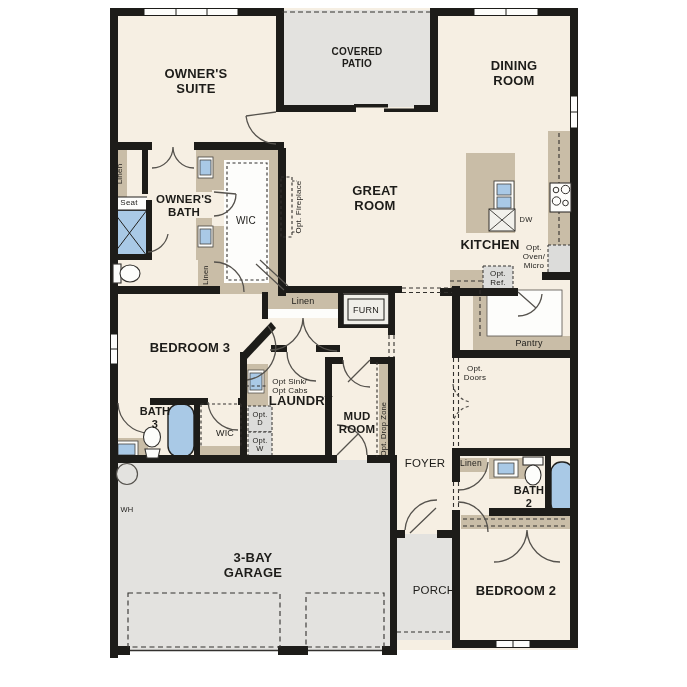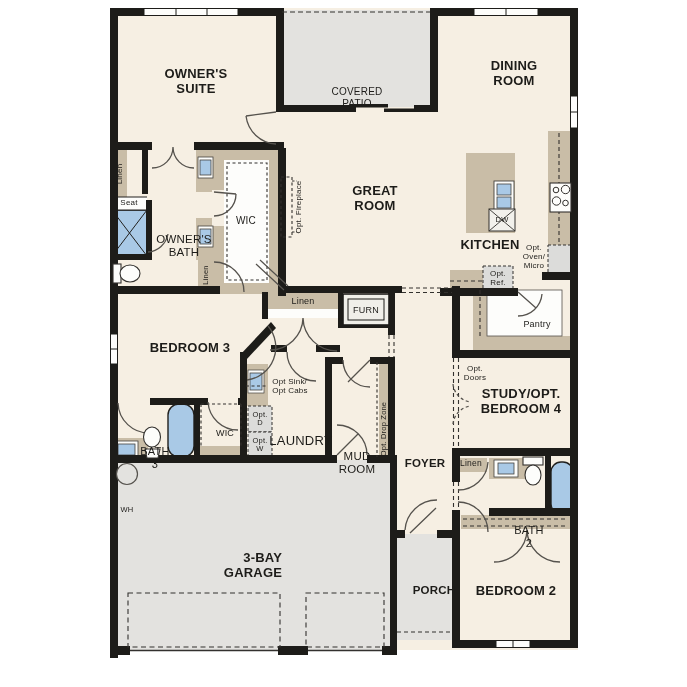--- a/index.html
+++ b/index.html
@@ -1,23 +1,23 @@
 <!DOCTYPE html>
 <html><head>
 <meta charset="utf-8">
 <style>
   html,body{margin:0;padding:0;background:#fff;}
   #stage{position:relative;width:687px;height:687px;background:#ffffff;overflow:hidden;
          font-family:"Liberation Sans",sans-serif;}
   #plansvg{position:absolute;left:0;top:0;}
   .lbl{position:absolute;transform:translate(-50%,-50%);white-space:pre-line;text-align:center;
        color:#1d1c19;line-height:1.15;letter-spacing:.2px;}
-  .b{font-weight:normal;margin-top:40px;}
+  .b{font-weight:bold;}
   .room{font-size:13px;font-weight:bold;}
-  .med{font-size:11.5px;font-weight:bold;}
+  .med{font-size:11.5px;font-weight:normal;}
   .sm{font-size:9px;}
   .tiny{font-size:8px;line-height:1.12;}
   .micro{font-size:7.5px;line-height:1.1;}
   .vert{transform:translate(-50%,-50%) rotate(-90deg);}
   .left{text-align:left;}
 </style>
 </head>
 <body>
 
 <div id="stage">
@@ -229,49 +229,47 @@
   <div class="lbl room" style="left:375px;top:199px;">GREAT
 ROOM</div>
   <div class="lbl b" style="left:184px;top:206px;font-size:11.5px;">OWNER'S
 BATH</div>
   <div class="lbl sm" style="left:246px;top:221px;font-size:10px;">WIC</div>
   <div class="lbl tiny vert" style="left:120px;top:174px;">Linen</div>
   <div class="lbl tiny" style="left:129px;top:203px;">Seat</div>
   <div class="lbl micro vert" style="left:206px;top:275px;">Linen</div>
   <div class="lbl tiny vert" style="left:299px;top:207px;">Opt. Fireplace</div>
   <div class="lbl room" style="left:490px;top:245px;">KITCHEN</div>
-  <div class="lbl micro" style="left:502px;top:220px;">DW</div>
+  <div class="lbl micro" style="left:526px;top:220px;">DW</div>
   <div class="lbl tiny" style="left:534px;top:257px;">Opt.
 Oven/
 Micro</div>
   <div class="lbl tiny" style="left:498px;top:279px;">Opt.
 Ref.</div>
-  <div class="lbl sm" style="left:529px;top:324px;margin-left:8px;">Pantry</div>
+  <div class="lbl sm" style="left:529px;top:343px;">Pantry</div>
   <div class="lbl sm" style="left:303px;top:301px;">Linen</div>
   <div class="lbl sm" style="left:366px;top:310px;">FURN</div>
   <div class="lbl room" style="left:190px;top:348px;">BEDROOM 3</div>
   <div class="lbl b" style="left:155px;top:418px;font-size:11px;">BATH
 3</div>
   <div class="lbl sm" style="left:225px;top:433px;">WIC</div>
   <div class="lbl tiny left" style="left:290px;top:387px;">Opt Sink/
 Opt Cabs</div>
   <div class="lbl b" style="left:301px;top:401px;font-size:13px;">LAUNDRY</div>
   <div class="lbl micro" style="left:260px;top:419px;">Opt.
 D</div>
   <div class="lbl micro" style="left:260px;top:445px;">Opt.
 W</div>
   <div class="lbl micro vert" style="left:384px;top:429px;">Opt. Drop Zone</div>
   <div class="lbl b" style="left:357px;top:423px;font-size:11.5px;">MUD
 ROOM</div>
   <div class="lbl med" style="left:425px;top:464px;">FOYER</div>
   <div class="lbl tiny" style="left:475px;top:374px;">Opt.
 Doors</div>
-  <div class="lbl room" style="left:521px;top:402px;">STUDY/OPT.
-BEDROOM 4</div>
   <div class="lbl tiny" style="left:471px;top:464px;font-size:8.5px;">Linen</div>
   <div class="lbl b" style="left:529px;top:497px;font-size:11px;">BATH
 2</div>
   <div class="lbl room" style="left:516px;top:591px;">BEDROOM 2</div>
   <div class="lbl med" style="left:424px;top:591px;padding-left:20px;">PORCH</div>
-  <div class="lbl room" style="left:253px;top:566px;text-align:right;">3-BAY
+  <div class="lbl room" style="left:253px;top:566px;">3-BAY
 GARAGE</div>
   <div class="lbl micro" style="left:127px;top:474px;margin-top:36px;">WH</div>
 </div>
 
 </body></html>

